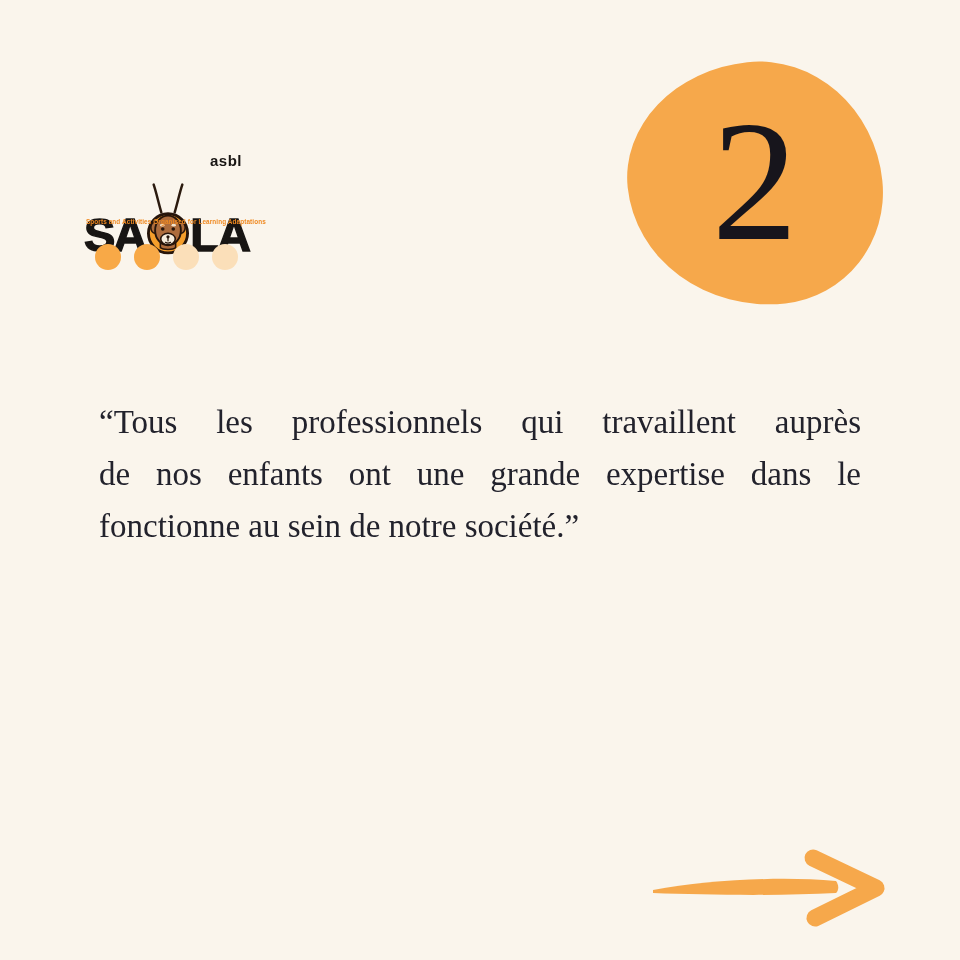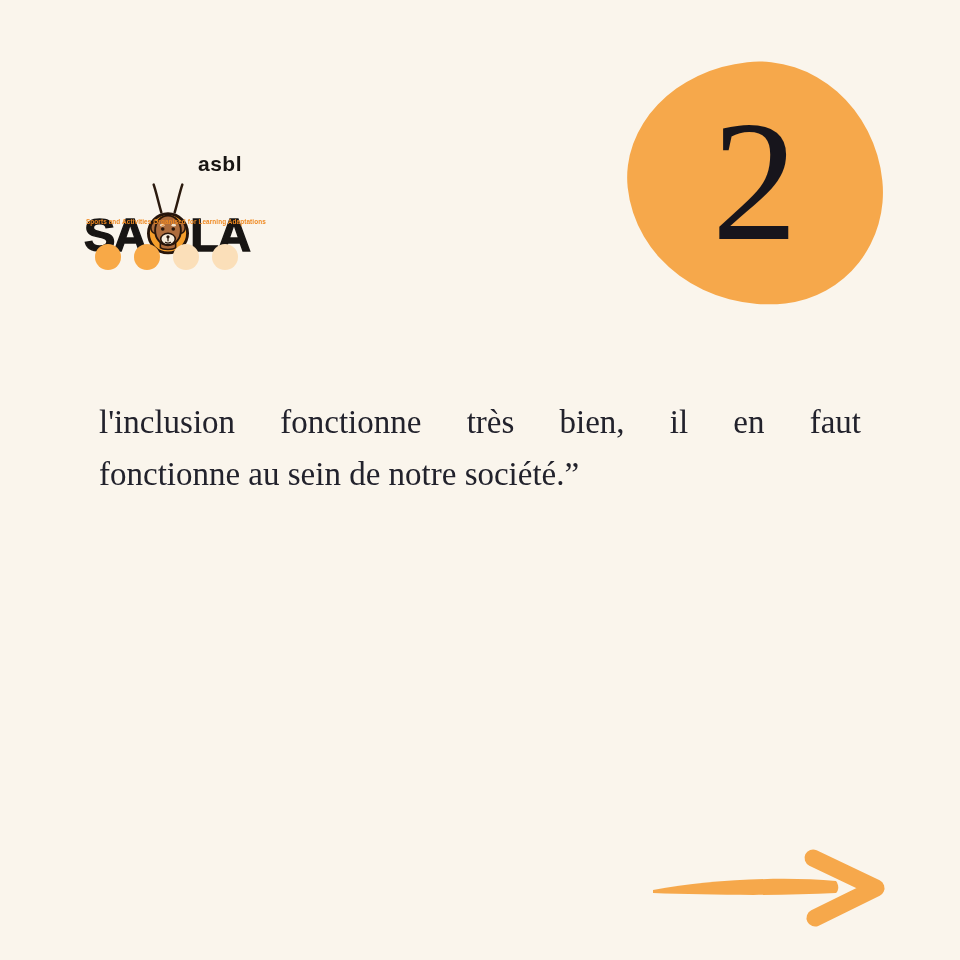--- a/index.html
+++ b/index.html
@@ -8,21 +8,21 @@
     background:#FAF5EC;
     font-family:"Liberation Sans","DejaVu Sans",sans-serif;
     position:relative;overflow:hidden;
   }
   .canvas{position:absolute;inset:0;width:960px;height:960px;}
 
   
   .logo{position:absolute;left:84px;top:146px;width:170px;height:80px;}
   .logo-asbl{
     position:absolute;right:12px;top:6px;
-    font-size:21px;font-weight:800;color:#181513;letter-spacing:.5px;
+    font-size:15px;font-weight:800;color:#181513;letter-spacing:.5px;
   }
   .saola-row{
     position:absolute;left:0;top:36px;
     display:flex;align-items:flex-end;
   }
   .saola-txt{
     font-size:47px;line-height:32px;font-weight:900;color:#181513;
     letter-spacing:-2px;
     -webkit-text-stroke:1.4px #181513;
   }
@@ -109,21 +109,22 @@
     <div class="dot filled"></div>
     <div class="dot faded"></div>
     <div class="dot faded"></div>
   </div>
 
   <div class="blob">
     <div class="blob-number">2</div>
   </div>
 
   <div class="quote">
-    <div class="quote-line j">l'inclusion fonctionne très bien, il en faut</div>
+    <div class="quote-line j">“Tous les professionnels qui travaillent auprès</div>
+    <div class="quote-line j">de nos enfants ont une grande expertise dans le</div>
     <div class="quote-line">fonctionne au sein de notre société.”</div>
   </div>
 
   <div class="next-arrow">
     <svg viewBox="0 0 240 84" xmlns="http://www.w3.org/2000/svg">
       <path d="M5 44 C60 34 132 30 188 35 C191 39 191 44 188 47 C132 50 60 49 5 47 Z" fill="#F6A84B"></path>
       <path d="M165 12 L228 42 L167 72" fill="none" stroke="#F6A84B" stroke-width="17" stroke-linecap="round" stroke-linejoin="round"></path>
     </svg>
   </div>
 

